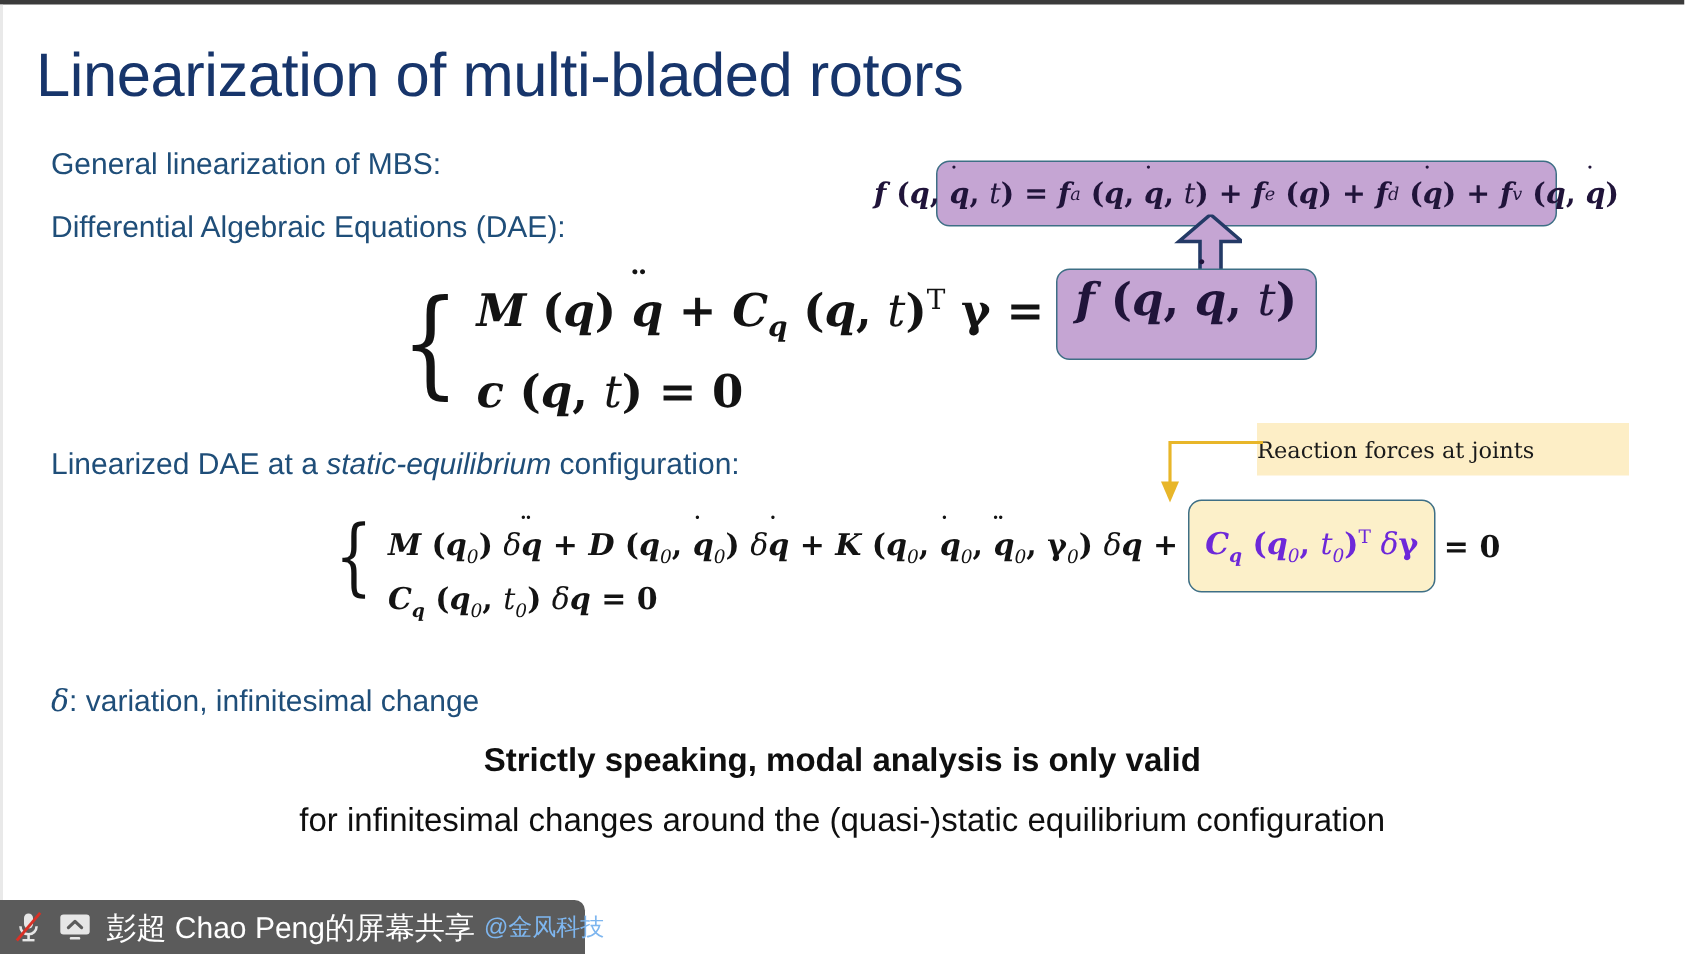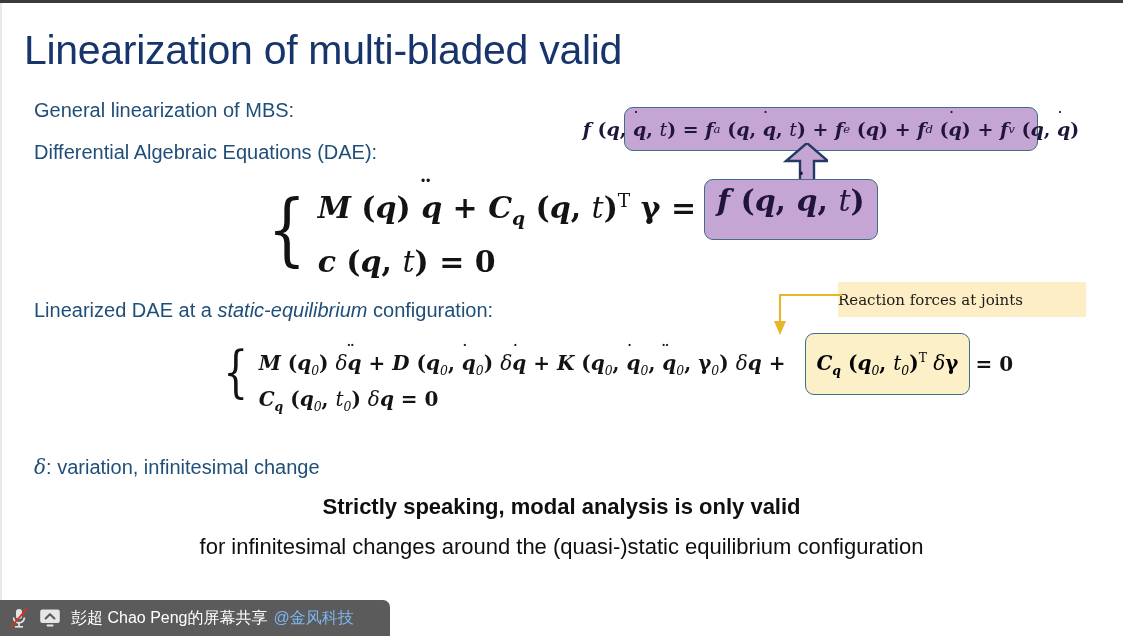--- a/index.html
+++ b/index.html
@@ -216,22 +216,22 @@
     font-size: 20px;
     white-space: nowrap;
     margin-top: 6px;
   }
   .box-cream {
     position: relative;
     background: #fcf0c9;
     border: 1.8px solid #3e6f85;
     border-radius: 9px;
     padding: 16px 10px 16px 10px;
-    margin: 0 6px 0 20px;
-    color: #000000;
+    margin: 0 6px 0 7px;
+    color: #6d28d9;
     font-size: 20px;
     white-space: nowrap;
     box-sizing: border-box;
   }
 
   
   .tagline {
     position: absolute;
     width: 1123px;
     left: 0;
@@ -259,38 +259,38 @@
     box-sizing: border-box;
   }
   .share-bar .ic {
     display: inline-flex;
     align-items: center;
     justify-content: center;
     margin-right: 10px;
   }
   .share-label {
     color: #ffffff;
-    font-size: 16px;
+    font-size: 20px;
     font-family: "Liberation Sans", sans-serif;
     white-space: nowrap;
   }
   .share-org {
     color: #7eb6ef;
     font-size: 16px;
     margin-left: 6px;
     white-space: nowrap;
   }
 </style>
 </head>
 <body>
 
 <div class="slide">
   <div class="frame-left"></div>
 
-  <div class="title">Linearization of multi-bladed valid</div>
+  <div class="title">Linearization of multi-bladed rotors</div>
 
   <div class="heading h-general">General linearization of MBS:</div>
 
   <div class="heading h-dae">Differential Algebraic Equations (DAE):</div>
 
   <div class="box-purple f-box-top math">
     <span class="mb">f</span>
       <span class="mup">&nbsp;(</span>
       <span class="mb">q</span>
       <span class="mup">,&nbsp;</span>

